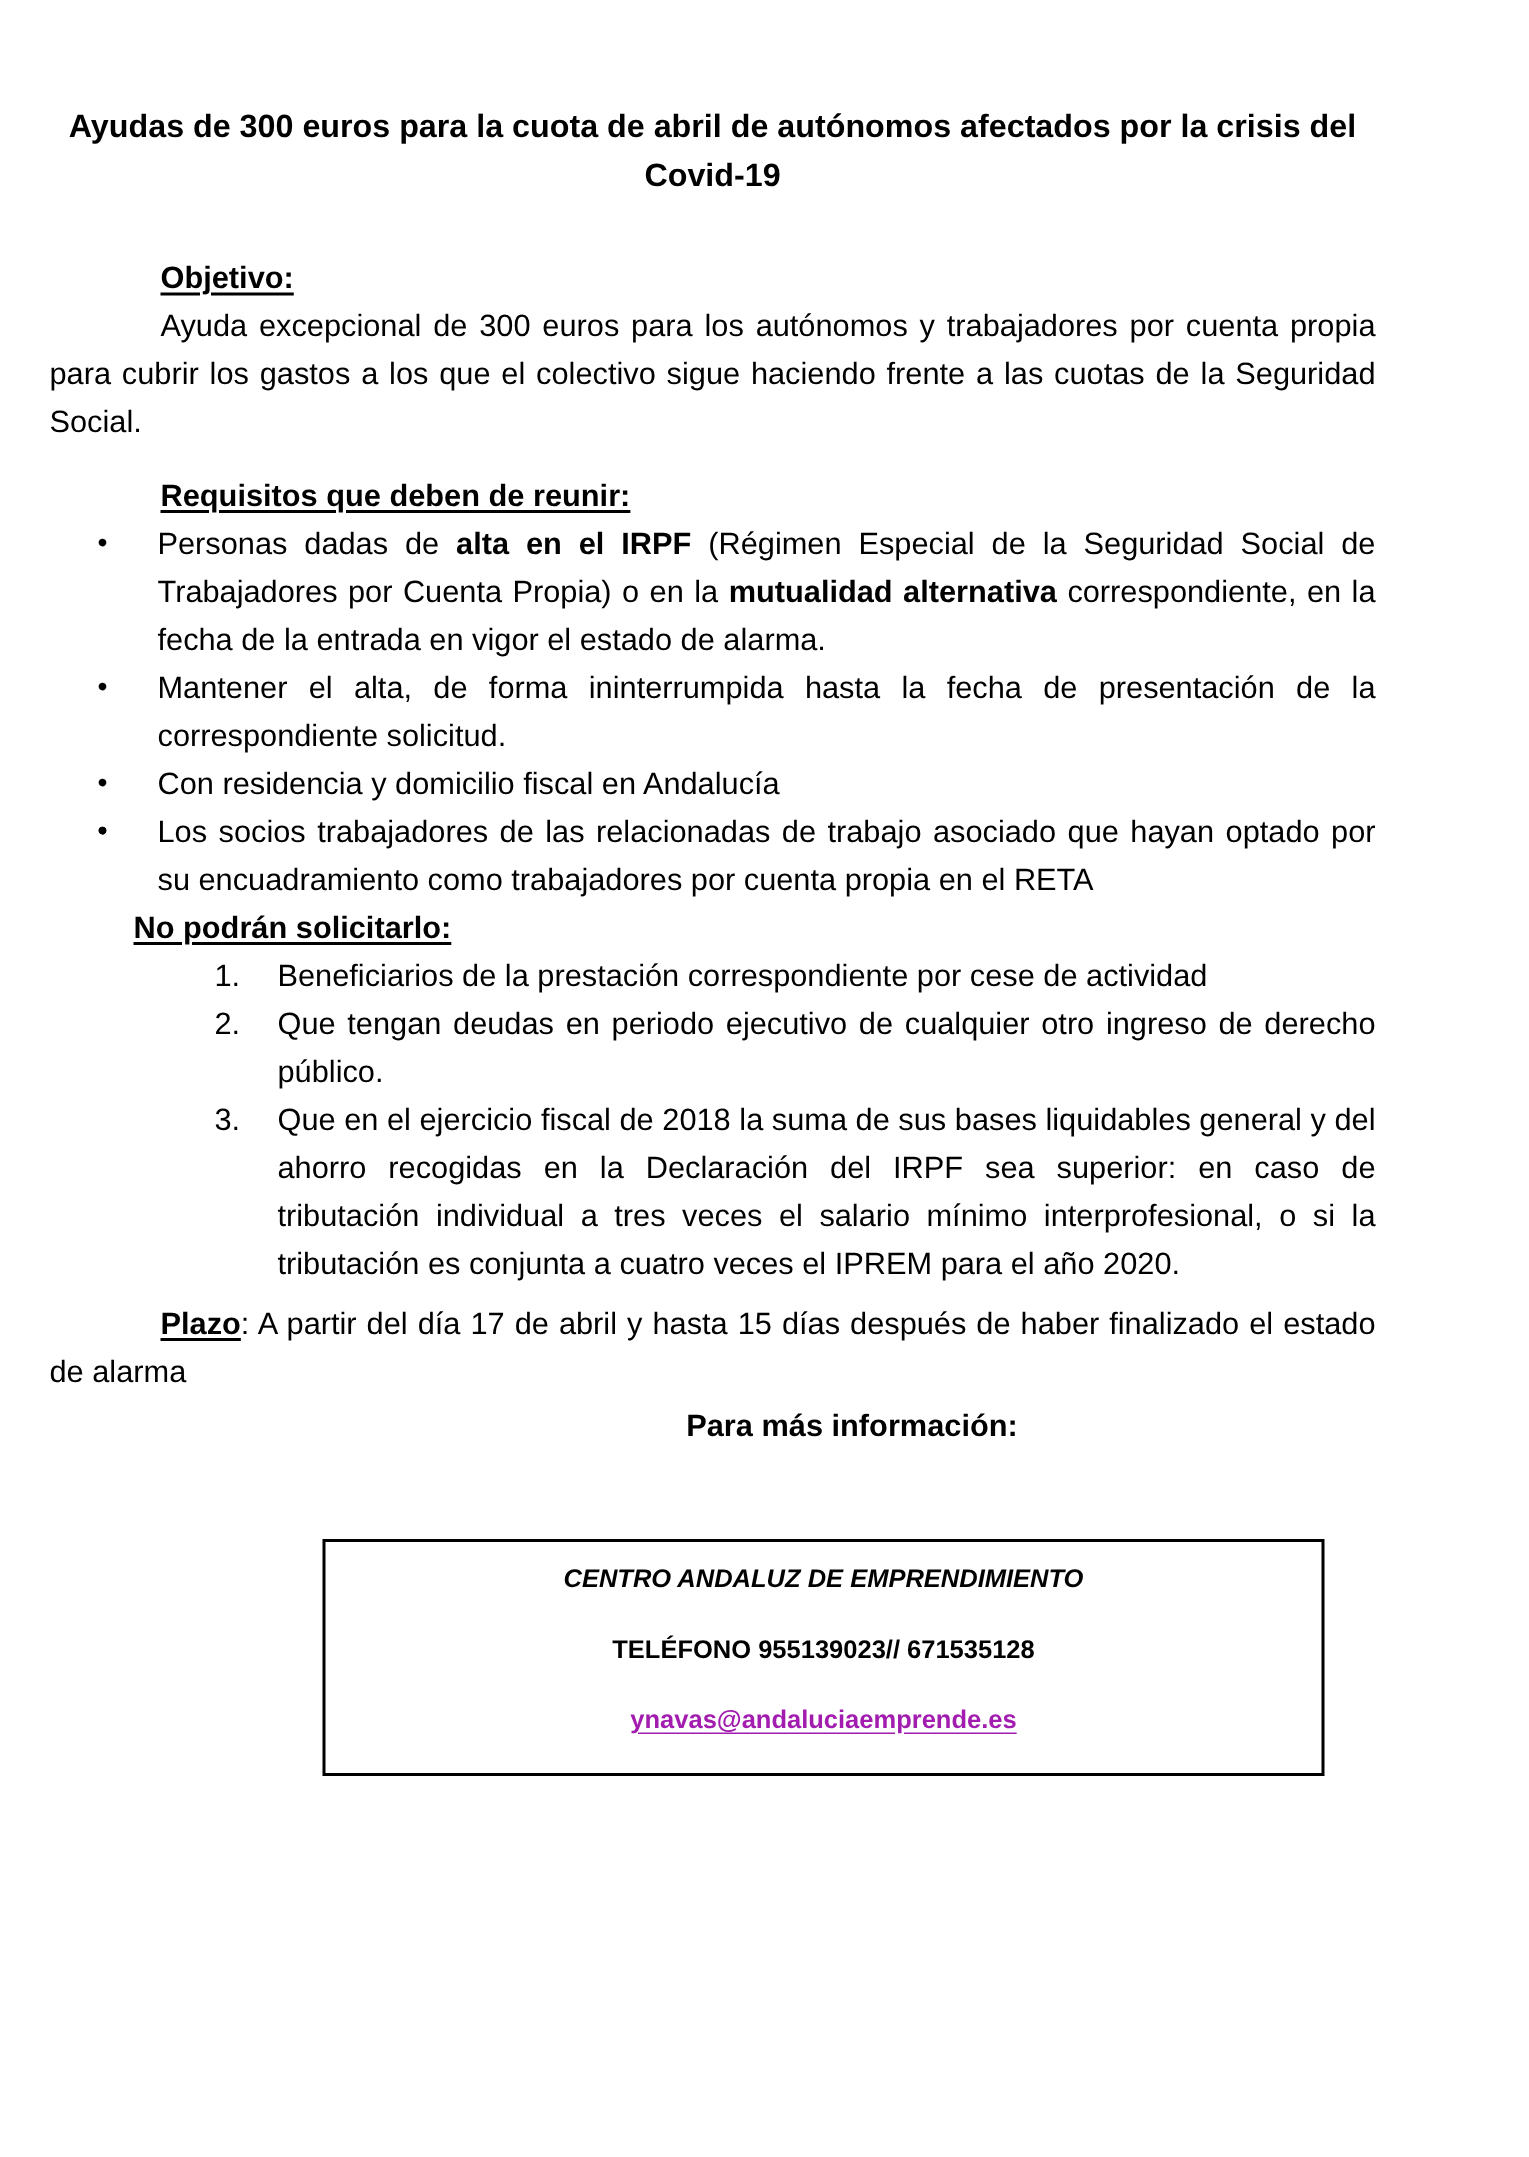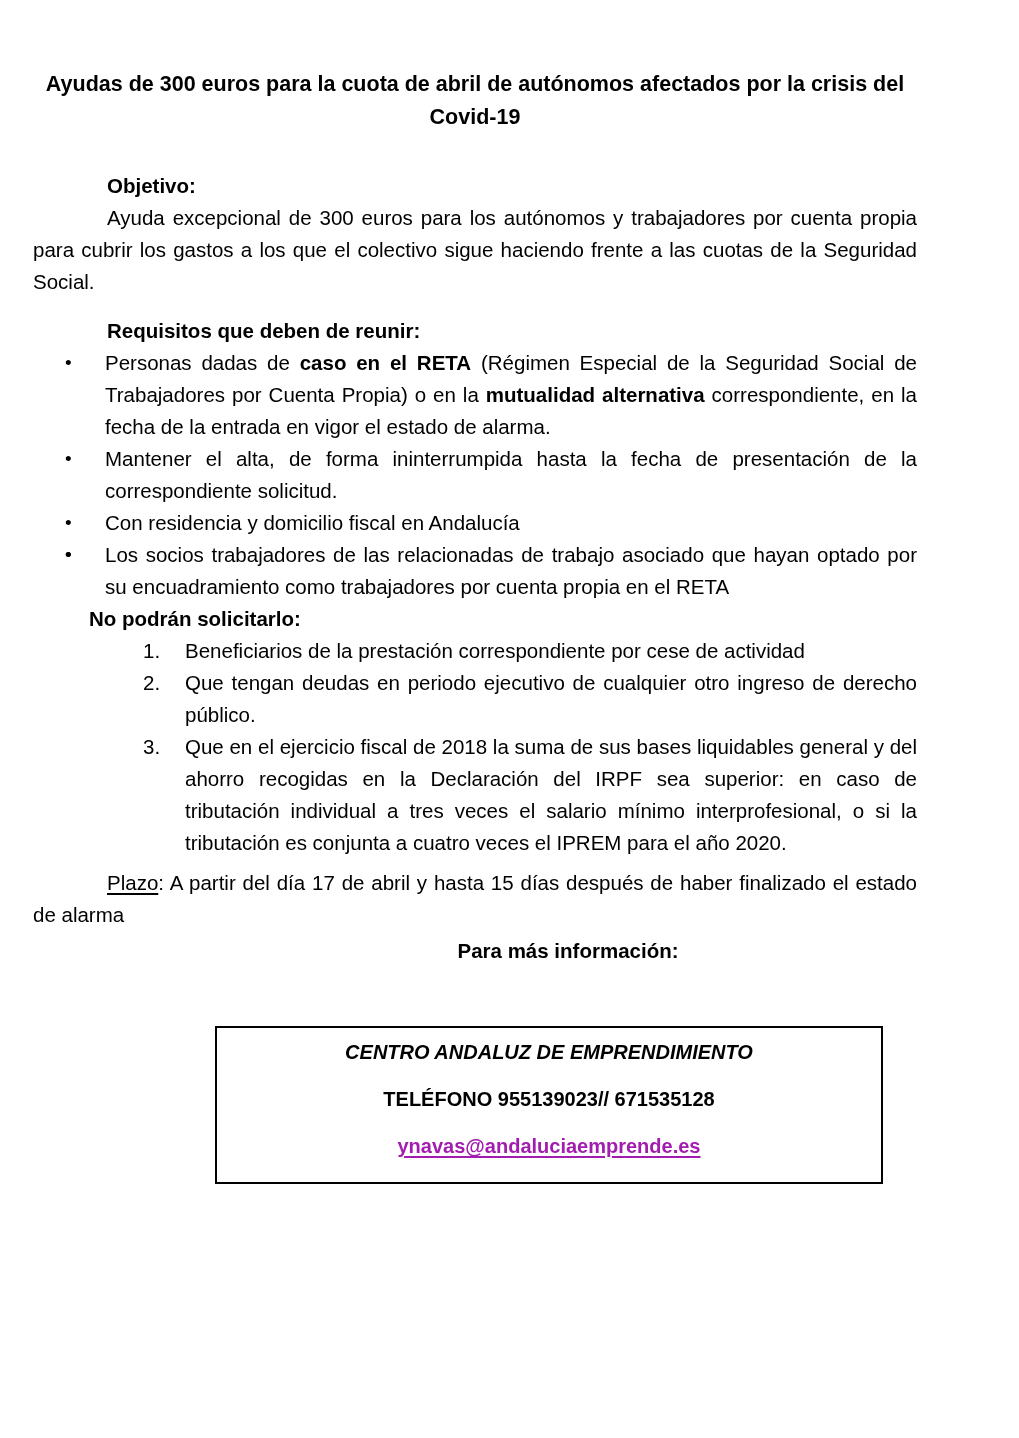--- a/index.html
+++ b/index.html
@@ -20,20 +20,21 @@
     margin:68px 0 0 0;
     font-size:21.5px;
     font-weight:bold;
     line-height:33px;
     text-align:center;
   }
   .heading{
     font-weight:bold;
   }
   .hu{
+    text-decoration:underline;
     text-decoration-thickness:2px;
     text-underline-offset:3px;
   }
   .objetivo-h{margin:36px 0 0 74px;}
   .body-par{
     text-align:justify;
     text-indent:74px;
   }
   .requisitos-h{margin:17px 0 0 74px;}
   ul.bullets{
@@ -64,39 +65,39 @@
     position:absolute;
     left:110px;top:0;
   }
   b{font-weight:bold;}
   .plazo{
     margin-top:8px;
     text-align:justify;
     text-indent:74px;
   }
   .plazo-label{
-    font-weight:normal;
+    font-weight:bold;
     text-decoration:underline;
     text-decoration-thickness:2px;
     text-underline-offset:3px;
   }
   .masinfo{
     margin-top:4px;
     font-weight:bold;
     text-align:center;
     padding-left:186px;
   }
   .contact-box{
     margin:59px 0 15px 182px;
     width:668px;
     box-sizing:border-box;
     border:2px solid #000;
     padding:16px 12px 27px 12px;
     text-align:center;
-    font-size:20px;
+    font-size:17px;
     line-height:17px;
     font-weight:bold;
   }
   .contact-box p{margin:0 0 30px 0;}
   .contact-box p:last-child{margin-bottom:0;}
   .contact-org{font-style:italic;}
   .contact-email a{
     color:#a21caf;
     text-decoration:underline;
     text-underline-offset:3px;
@@ -113,21 +114,21 @@
 
   <p class="heading objetivo-h"><span class="hu">Objetivo:</span></p>
 
   <p class="body-par">Ayuda excepcional de 300 euros para los autónomos y trabajadores por cuenta propia para cubrir los gastos a los que el colectivo sigue haciendo frente a las cuotas de la Seguridad Social.</p>
 
   <p class="heading requisitos-h"><span class="hu">Requisitos que deben de reunir:</span></p>
 
   <ul class="bullets">
     <li>
       <span class="marker">•</span>
-      <span>Personas dadas de </span><b>caso en el RETA</b><span> (Régimen Especial de la Seguridad Social de Trabajadores por Cuenta Propia) o en la </span><b>mutualidad alternativa</b><span> correspondiente, en la fecha de la entrada en vigor el estado de alarma.</span>
+      <span>Personas dadas de </span><b>alta en el IRPF</b><span> (Régimen Especial de la Seguridad Social de Trabajadores por Cuenta Propia) o en la </span><b>mutualidad alternativa</b><span> correspondiente, en la fecha de la entrada en vigor el estado de alarma.</span>
     </li>
     <li>
       <span class="marker">•</span>
       <span>Mantener el alta, de forma ininterrumpida hasta la fecha de presentación de la correspondiente solicitud.</span>
     </li>
     <li>
       <span class="marker">•</span>
       <span>Con residencia y domicilio fiscal en Andalucía</span>
     </li>
     <li>

